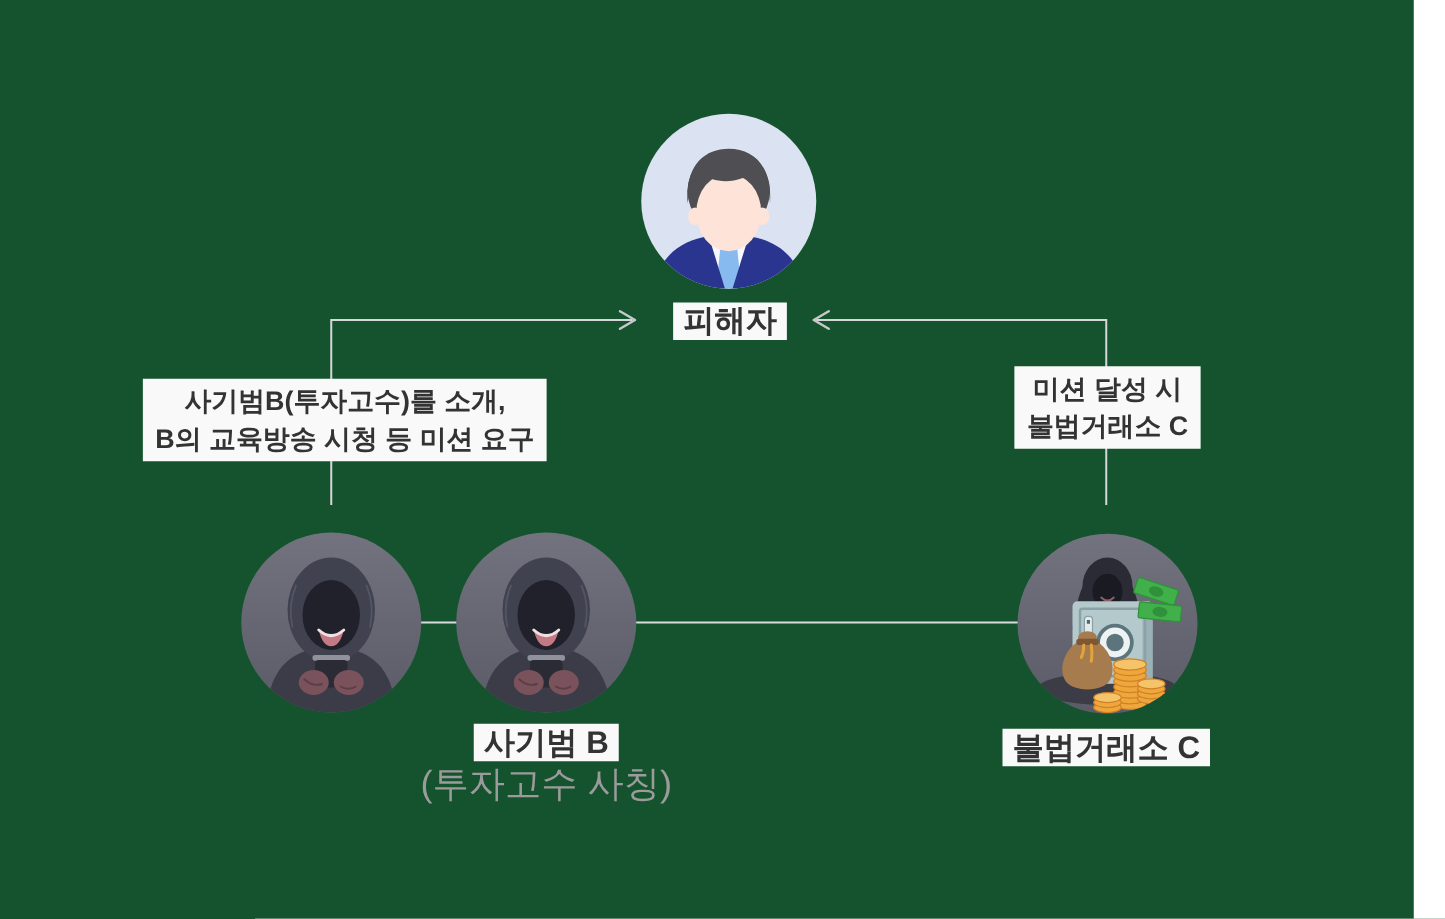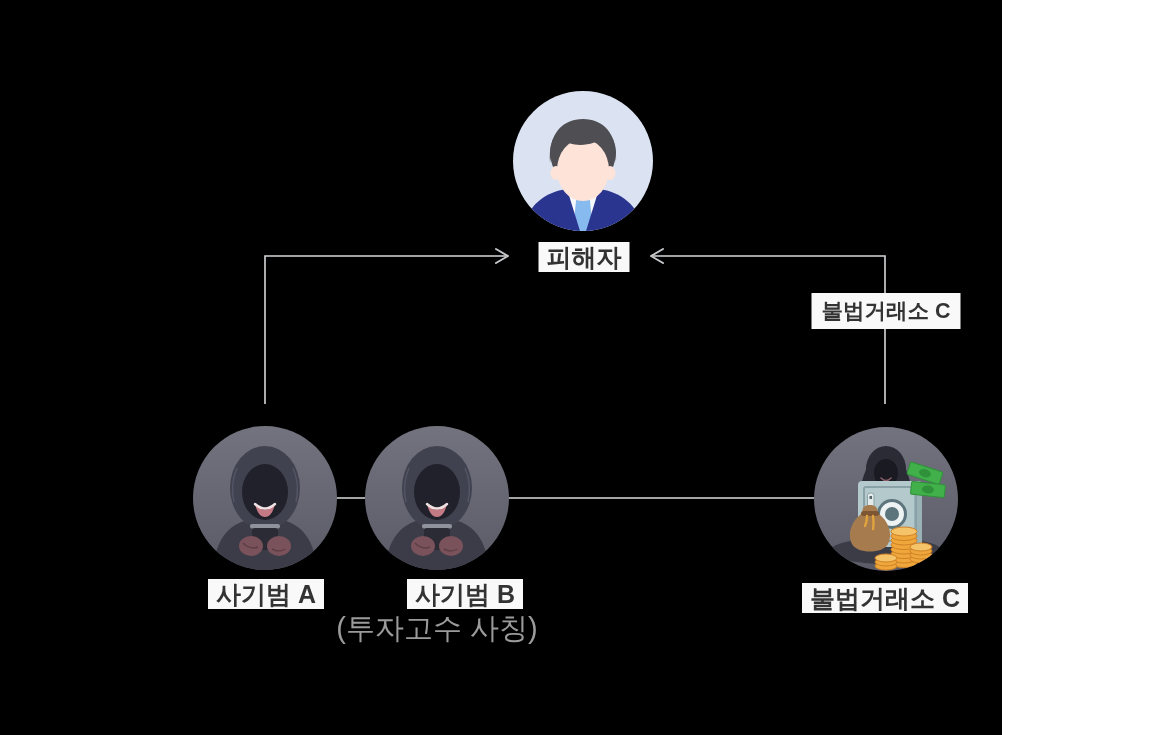--- a/index.html
+++ b/index.html
@@ -1,38 +1,38 @@
 <!DOCTYPE html>
 <html><head>
 <meta charset="utf-8">
 <style>
   html,body{margin:0;padding:0;}
   body{font-family:"Liberation Sans","DejaVu Sans",sans-serif;}
   .canvas{
-    position:relative;width:1002px;height:735px;
-    background:#000000;overflow:hidden;
+    position:relative;width:1131px;height:735px;
+    background:#14532d;overflow:hidden;
   }
   .connector-layer{position:absolute;left:0;top:0;z-index:1;}
   .avatar{
     position:absolute;border-radius:50%;overflow:hidden;z-index:2;
   }
   .avatar svg{display:block;width:100%;height:100%;}
   .avatar-victim{left:513px;top:91px;width:140px;height:140px;background:#dbe3f2;}
   .avatar-dark{background:linear-gradient(180deg,#72737f 0%,#5a5b67 100%);}
   .avatar-fraudster-a{left:193px;top:426px;width:144px;height:144px;}
   .avatar-fraudster-b{left:365px;top:426px;width:144px;height:144px;}
   .avatar-exchange{left:814px;top:427px;width:144px;height:144px;}
   .node-label{
     position:absolute;transform:translateX(-50%);z-index:3;
     font-size:25px;font-weight:700;color:#333;
     white-space:nowrap;background:#f9f9f9;padding:0 8px;line-height:1.2;
   }
   .label-victim{left:584px;top:242px;}
   .label-fraudster-a{left:266px;top:579px;}
-  .label-fraudster-b{left:437px;top:579px;margin-left:28px;}
+  .label-fraudster-b{left:437px;top:579px;}
   .label-exchange{left:885px;top:583px;}
   .node-sublabel{
     position:absolute;transform:translateX(-50%);z-index:3;
     font-size:29px;font-weight:400;color:#9b9b9b;
     white-space:nowrap;line-height:1.2;
   }
   .sublabel-fraudster-b{left:437px;top:611px;}
   .annotation{
     position:absolute;transform:translateX(-50%);z-index:3;
     text-align:center;font-size:21.5px;font-weight:700;color:#333;
@@ -145,22 +145,26 @@
         <ellipse cx="107" cy="124" rx="11" ry="4" fill="#efa73c"></ellipse>
         <ellipse cx="107" cy="120" rx="11" ry="4" fill="#f6c468"></ellipse>
         <ellipse cx="72" cy="139" rx="11" ry="4" fill="#efa73c"></ellipse>
         <ellipse cx="72" cy="135" rx="11" ry="4" fill="#efa73c"></ellipse>
         <ellipse cx="72" cy="131" rx="11" ry="4" fill="#f6c468"></ellipse>
       </g>
     </svg>
   </div>
 
   <div class="node-label label-victim">피해자</div>
-  <div class="node-label label-fraudster-a">사기범 A</div>
   <div class="node-label label-fraudster-b">사기범 B</div>
   <div class="node-sublabel sublabel-fraudster-b">(투자고수 사칭)</div>
   <div class="node-label label-exchange">불법거래소 C</div>
 
+  <div class="annotation annotation-left">
+    <div>사기범B(투자고수)를 소개,</div>
+    <div>B의 교육방송 시청 등 미션 요구</div>
+  </div>
   <div class="annotation annotation-right">
+    <div>미션 달성 시</div>
     <div>불법거래소 C</div>
   </div>
 
 </div>
 
 </body></html>

